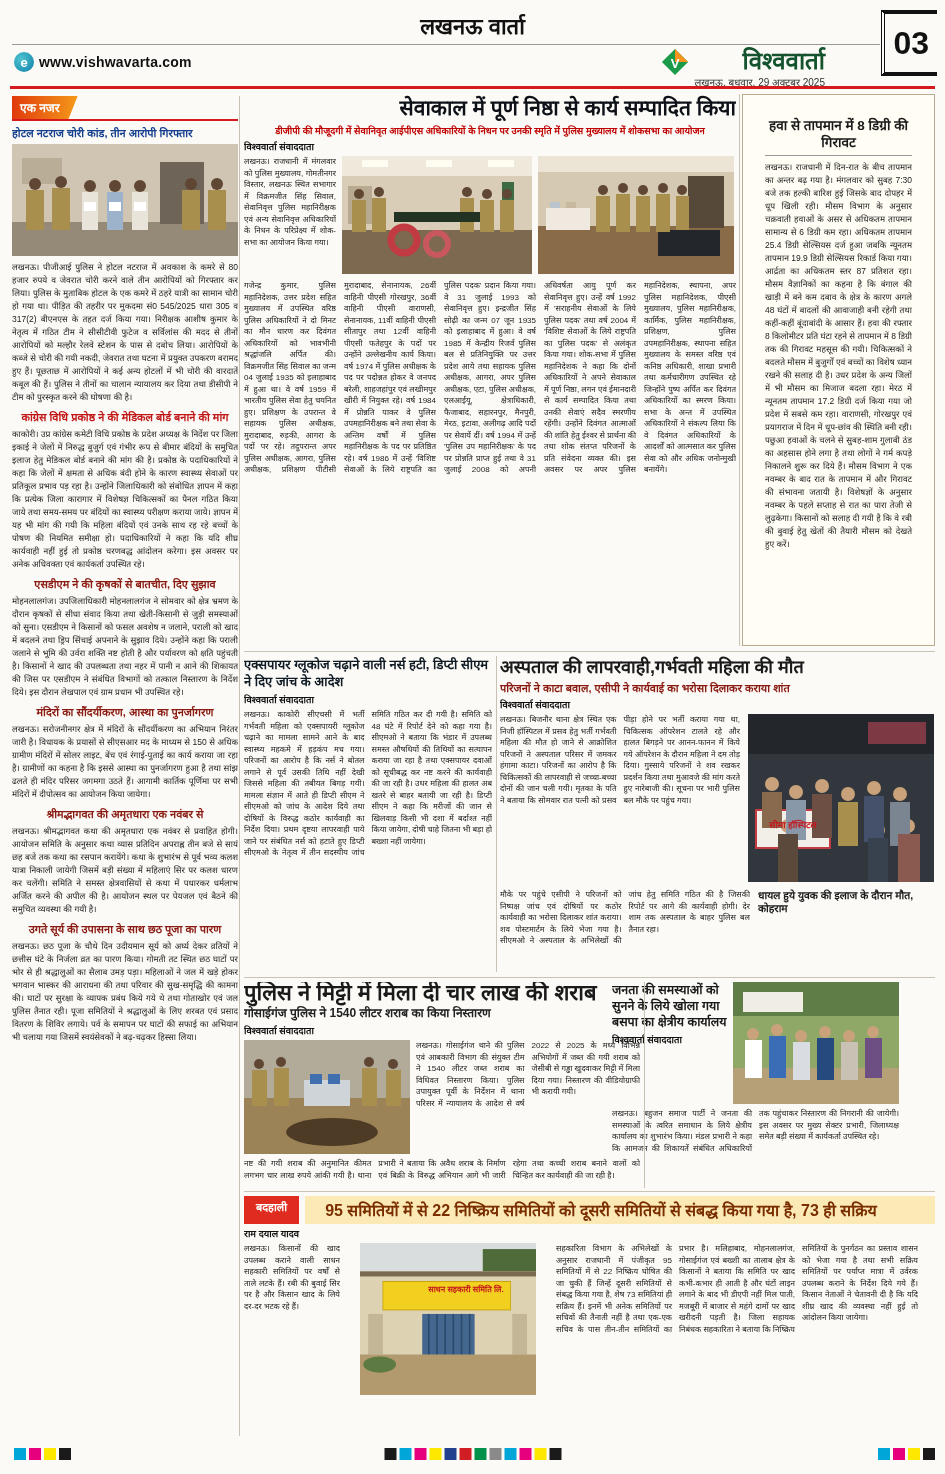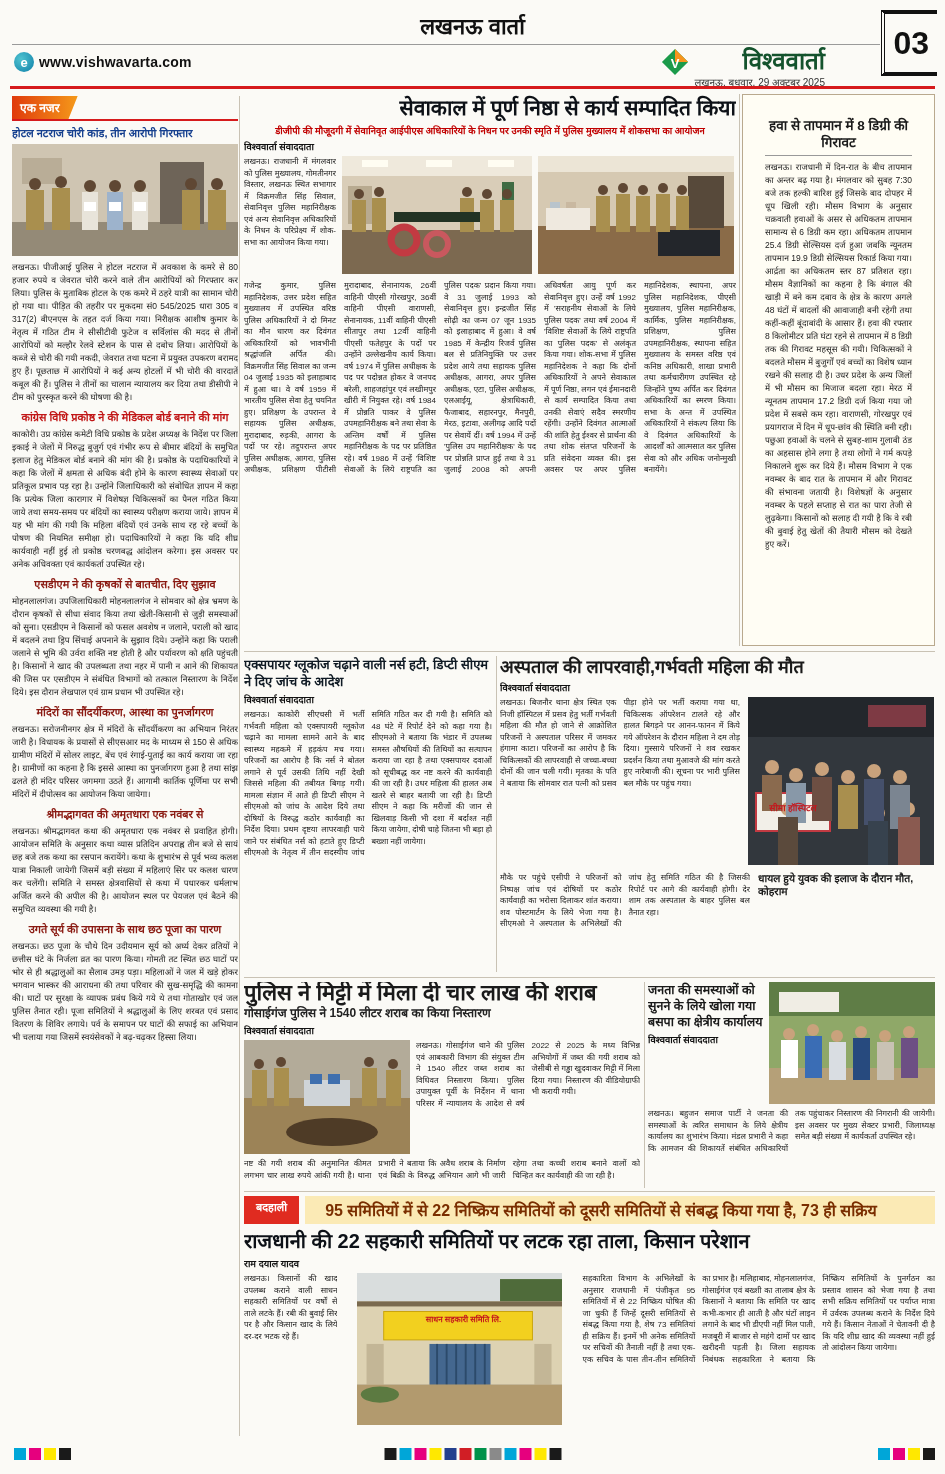--- a/index.html
+++ b/index.html
@@ -75,36 +75,36 @@
   
   .liquor{position:absolute;left:244px;top:982px;width:396px;height:206px;overflow:hidden}
   .liquor h2{font-size:22px;line-height:21px}
   .liq-sub{font-size:12px;font-weight:bold;color:#222;margin:1px 0}
   .liq-row{display:flex;gap:6px;margin-top:2px}
   .photo-liq{width:166px;height:114px}
   .liq-b1{width:224px;height:114px;overflow:hidden}
   .liq-b2{height:42px;margin-top:4px;overflow:hidden}
 
   
-  .bsp{position:absolute;left:648px;top:982px;width:287px;height:206px;overflow:hidden}
+  .bsp{position:absolute;left:612px;top:982px;width:287px;height:206px;overflow:hidden}
   .bsp-top{display:flex;gap:6px}
   .bsp-headwrap{width:115px}
   .bsp h2{font-size:12.5px;line-height:16px}
   .photo-bsp{width:166px;height:122px}
   .bsp-body{height:72px;margin-top:4px;overflow:hidden}
 
   
   .soc{position:absolute;left:244px;top:1196px;width:691px;height:240px;overflow:hidden}
   .strip-row{display:flex;align-items:stretch;gap:6px}
   .badhali{background:#e02b20;color:#fff;font-weight:bold;font-size:11px;padding:3px 12px;flex:none}
   .strip{background:#fbeab5;color:#7a2e00;font-weight:bold;font-size:16px;padding:3px 20px;flex:1}
   .soc h1{font-size:20px;line-height:26px;margin-top:4px;color:#0d1117}
   .soc-wrap{display:flex;gap:20px;margin-top:2px}
   .soc-narrow{width:96px;height:158px;overflow:hidden}
-  .photo-soc{width:205px;height:152px}
+  .photo-soc{width:176px;height:152px}
   .soc-sign{position:absolute;left:30px;top:42px;width:152px;text-align:center;color:#c4161c;font-weight:bold;font-size:8px;line-height:10px}
   .soc-right{width:362px;height:158px;overflow:hidden}
 
   
   .vsep{position:absolute;width:1px;background:#c9c2b4}
   .hsep{position:absolute;height:1px;background:#c9c2b4}
 
   
   .marks{position:absolute;bottom:14px;display:flex;gap:3px}
   .marks .mark-sq{width:12px;height:12px}
@@ -261,20 +261,21 @@
 </aside>
 
 <section class="nurse">
   <h2>एक्सपायर ग्लूकोज चढ़ाने वाली नर्स हटी, डिप्टी सीएम ने दिए जांच के आदेश</h2>
   <div class="byline">विश्ववार्ता संवाददाता</div>
   <div class="body-text cols2">लखनऊ। काकोरी सीएचसी में भर्ती गर्भवती महिला को एक्सपायरी ग्लूकोज चढ़ाने का मामला सामने आने के बाद स्वास्थ्य महकमे में हड़कंप मच गया। परिजनों का आरोप है कि नर्स ने बोतल लगाने से पूर्व उसकी तिथि नहीं देखी जिससे महिला की तबीयत बिगड़ गयी। मामला संज्ञान में आते ही डिप्टी सीएम ने सीएमओ को जांच के आदेश दिये तथा दोषियों के विरुद्ध कठोर कार्यवाही का निर्देश दिया। प्रथम दृष्टया लापरवाही पाये जाने पर संबंधित नर्स को हटाते हुए डिप्टी सीएमओ के नेतृत्व में तीन सदस्यीय जांच समिति गठित कर दी गयी है। समिति को 48 घंटे में रिपोर्ट देने को कहा गया है। सीएमओ ने बताया कि भंडार में उपलब्ध समस्त औषधियों की तिथियों का सत्यापन कराया जा रहा है तथा एक्सपायर दवाओं को सूचीबद्ध कर नष्ट करने की कार्यवाही की जा रही है। उधर महिला की हालत अब खतरे से बाहर बतायी जा रही है। डिप्टी सीएम ने कहा कि मरीजों की जान से खिलवाड़ किसी भी दशा में बर्दाश्त नहीं किया जायेगा, दोषी चाहे जितना भी बड़ा हो बख्शा नहीं जायेगा।</div>
 </section>
 
 <section class="hospital">
   <h2>अस्पताल की लापरवाही,गर्भवती महिला की मौत</h2>
+  <div class="hosp-sub">परिजनों ने काटा बवाल, एसीपी ने कार्यवाई का भरोसा दिलाकर कराया शांत</div>
   <div class="byline">विश्ववार्ता संवाददाता</div>
   <div class="hosp-wrap">
     <div class="body-text cols2 hosp-left">लखनऊ। बिजनौर थाना क्षेत्र स्थित एक निजी हॉस्पिटल में प्रसव हेतु भर्ती गर्भवती महिला की मौत हो जाने से आक्रोशित परिजनों ने अस्पताल परिसर में जमकर हंगामा काटा। परिजनों का आरोप है कि चिकित्सकों की लापरवाही से जच्चा-बच्चा दोनों की जान चली गयी। मृतका के पति ने बताया कि सोमवार रात पत्नी को प्रसव पीड़ा होने पर भर्ती कराया गया था, चिकित्सक ऑपरेशन टालते रहे और हालत बिगड़ने पर आनन-फानन में किये गये ऑपरेशन के दौरान महिला ने दम तोड़ दिया। गुस्साये परिजनों ने शव रखकर प्रदर्शन किया तथा मुआवजे की मांग करते हुए नारेबाजी की। सूचना पर भारी पुलिस बल मौके पर पहुंच गया।</div>
     <figure class="photo photo-hosp">
       <svg viewBox="0 0 186 168" preserveAspectRatio="none">
         <rect width="186" height="168" fill="#32373d"></rect>
           <rect width="186" height="40" fill="#23272c"></rect>
         <rect x="120" y="8" width="58" height="22" fill="#7e3a44"></rect>
         <rect x="8" y="96" width="74" height="38" fill="#f2efe8" stroke="#c23a42" stroke-width="2"></rect>
         <g fill="#c9a27c">
@@ -371,21 +372,20 @@
     </figure>
   </div>
   <div class="body-text cols2 bsp-body">लखनऊ। बहुजन समाज पार्टी ने जनता की समस्याओं के त्वरित समाधान के लिये क्षेत्रीय कार्यालय का शुभारंभ किया। मंडल प्रभारी ने कहा कि आमजन की शिकायतें संबंधित अधिकारियों तक पहुंचाकर निस्तारण की निगरानी की जायेगी। इस अवसर पर मुख्य सेक्टर प्रभारी, जिलाध्यक्ष समेत बड़ी संख्या में कार्यकर्ता उपस्थित रहे।</div>
 </section>
 
 <section class="soc">
   <div class="strip-row">
     <span class="badhali">बदहाली</span>
     <span class="strip">95 समितियों में से 22 निष्क्रिय समितियों को दूसरी समितियों से संबद्ध किया गया है, 73 ही सक्रिय</span>
   </div>
-  <h1>राजधानी की 22 सहकारी समितियों पर लटक रहा ताला, किसान परेशान</h1>
   <div class="byline">राम दयाल यादव</div>
   <div class="soc-wrap">
     <div class="body-text soc-narrow">लखनऊ। किसानों की खाद उपलब्ध कराने वाली साधन सहकारी समितियों पर वर्षों से ताले लटके हैं। रबी की बुवाई सिर पर है और किसान खाद के लिये दर-दर भटक रहे हैं।</div>
     <figure class="photo photo-soc">
       <svg viewBox="0 0 215 150" preserveAspectRatio="none">
         <rect width="215" height="150" fill="#d9dddd"></rect>
           <rect x="150" y="6" width="65" height="50" fill="#4f6b3a"></rect>
         <rect y="28" width="215" height="82" fill="#ddd2b2"></rect>
           <rect y="28" width="215" height="5" fill="#7a6a4f"></rect>
         <rect x="28" y="38" width="156" height="28" fill="#f2d01f" stroke="#c9a40e"></rect>

